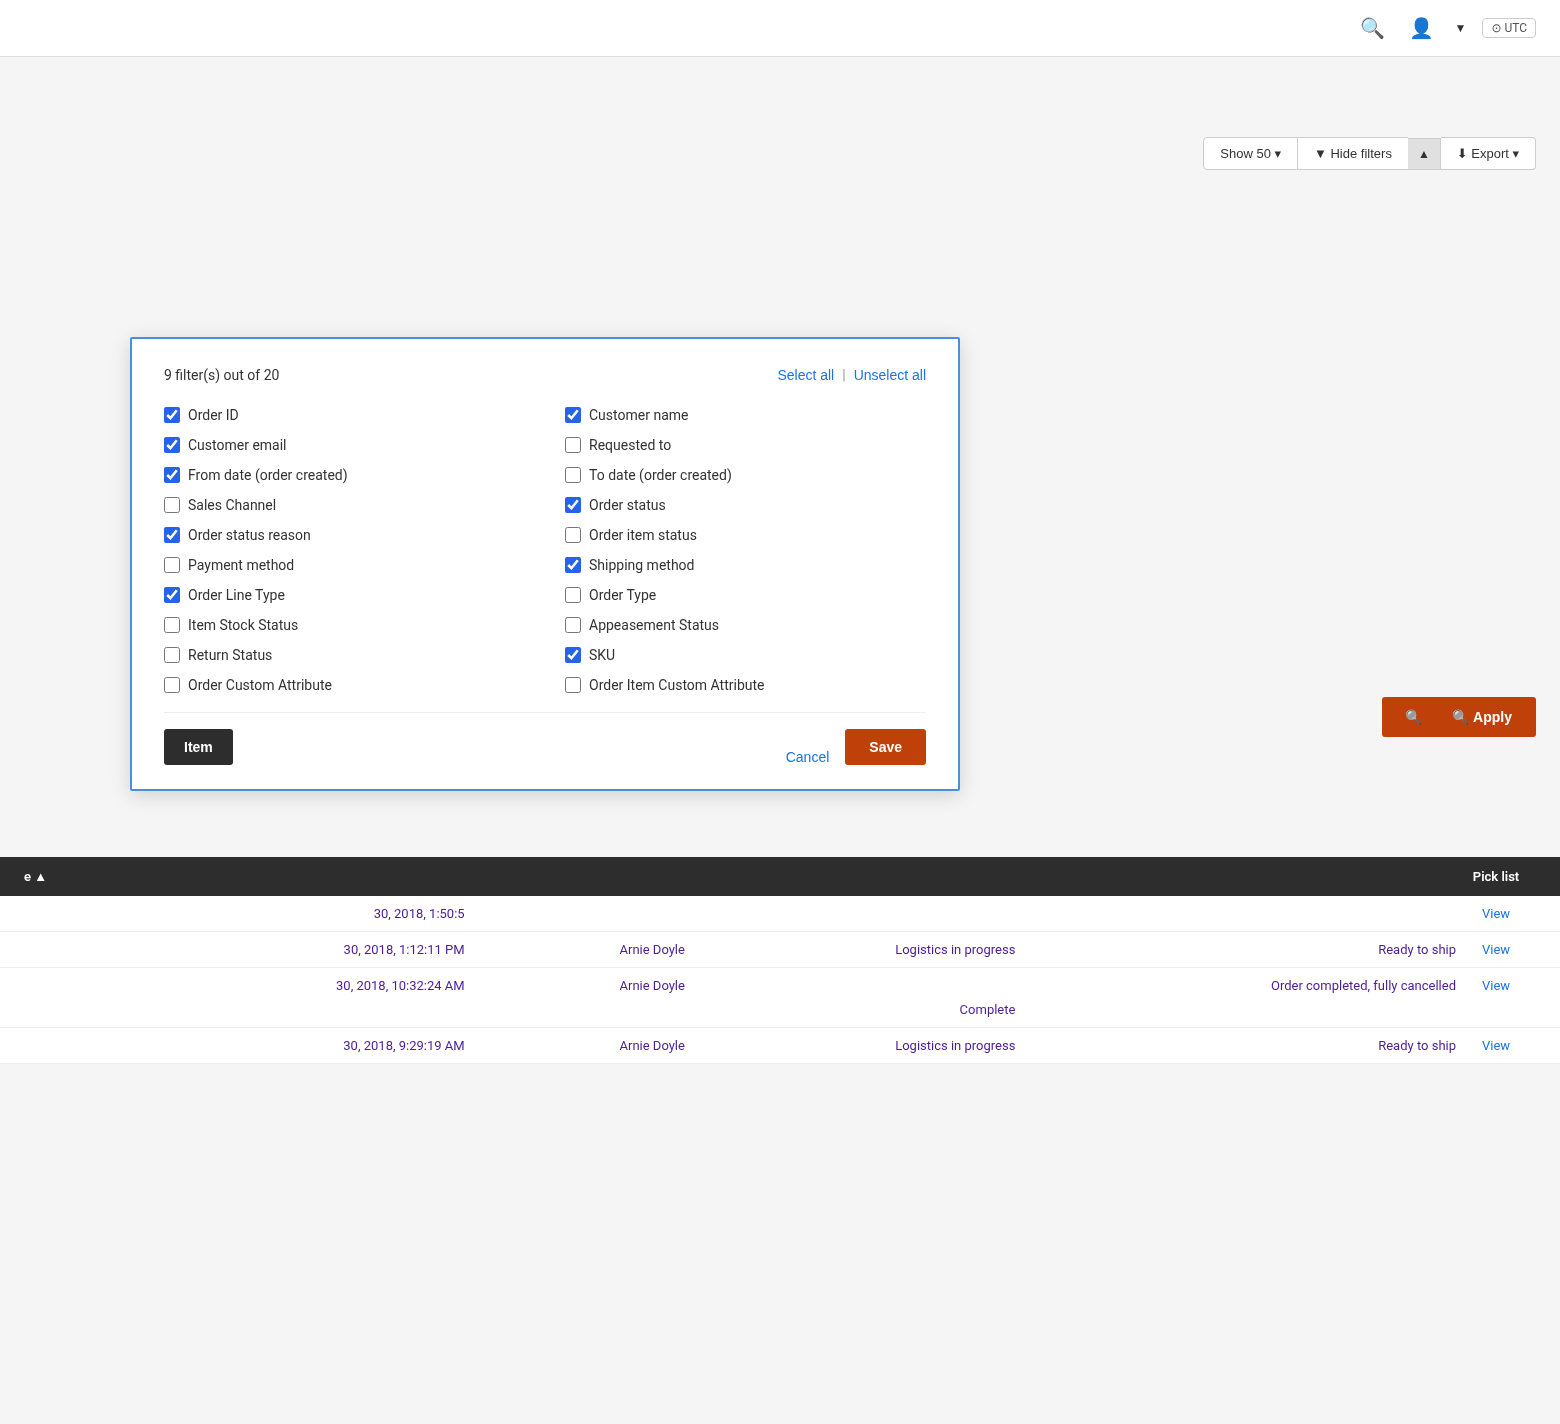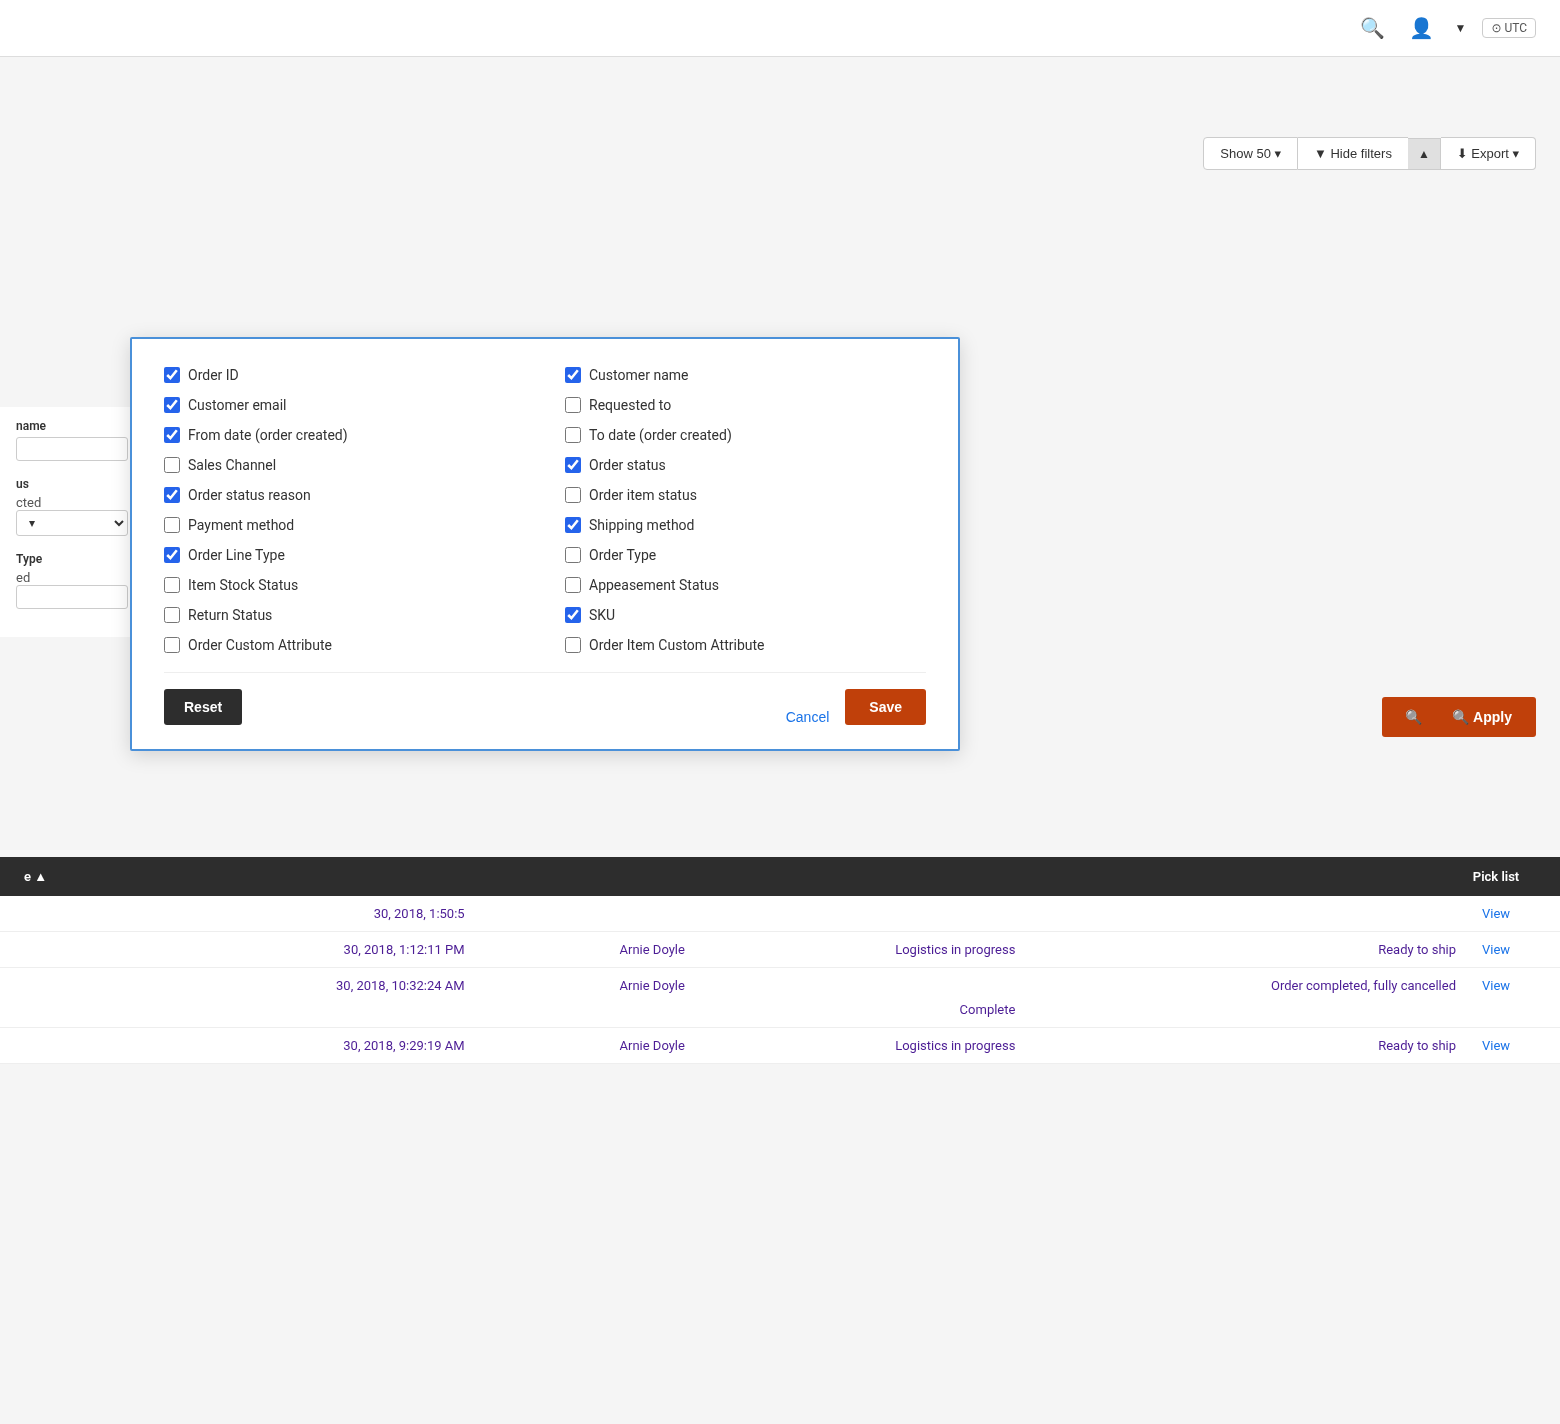--- a/index.html
+++ b/index.html
@@ -311,48 +311,38 @@
     <button class="icon-btn">👤</button>
     <span class="dropdown-arrow">▼</span>
   </div>
   <div class="utc-badge">
     <span>⊙ UTC</span>
   </div>
 </div>
 
 <div class="main-content">
 
-  <div class="left-panel">
-    <div class="left-field">
-      <div class="left-field-label">name</div>
-      <input class="left-input" type="text" style="">
-    </div>
-    <div class="left-field">
-      <div class="left-field-label">us</div>
-      <div class="left-field-value">cted</div>
-      <select class="left-select">
-        <option>▾</option>
-      </select>
-    </div>
-    <div class="left-field">
-      <div class="left-field-label">Type</div>
-      <div class="left-field-value">ed</div>
-      <input class="left-input" type="text" style="">
-    </div>
-  </div>
 
   <div class="toolbar-row" style="margin-right: 0; padding-right: 0;">
     <button class="toolbar-btn">Show 50 ▾</button>
     <button class="toolbar-btn hide-filters-btn">▼ Hide filters</button>
     <button class="toolbar-btn toolbar-btn-icon">▲</button>
     <button class="toolbar-btn toolbar-btn-last">⬇ Export ▾</button>
   </div>
 
   <div class="modal">
 
+    <div class="modal-header">
+      <span class="filter-count">9 filter(s) out of 20</span>
+      <div class="modal-header-actions">
+        <button class="link-btn">Select all</button>
+        <span class="separator">|</span>
+        <button class="link-btn">Unselect all</button>
+      </div>
+    </div>
 
     <div class="checkbox-grid">
 
       <label class="checkbox-item">
         <input type="checkbox" checked="" style="">
         <span class="checkbox-label">Order ID</span>
       </label>
       <label class="checkbox-item">
         <input type="checkbox" checked="" style="">
         <span class="checkbox-label">Customer name</span>
@@ -434,21 +424,21 @@
         <input type="checkbox" style="">
         <span class="checkbox-label">Order Custom Attribute</span>
       </label>
       <label class="checkbox-item">
         <input type="checkbox" style="">
         <span class="checkbox-label">Order Item Custom Attribute</span>
       </label>
     </div>
 
     <div class="modal-footer">
-      <button class="btn-reset">Reset</button>
+      <button class="btn-reset">Item</button>
       <div class="footer-right">
         <button class="btn-cancel">Cancel</button>
         <button class="btn-save">Save</button>
       </div>
     </div>
   </div>
 
   <button class="apply-btn">
     <span>🔍</span>
     <span style="margin-left:21px;">🔍 Apply</span>

